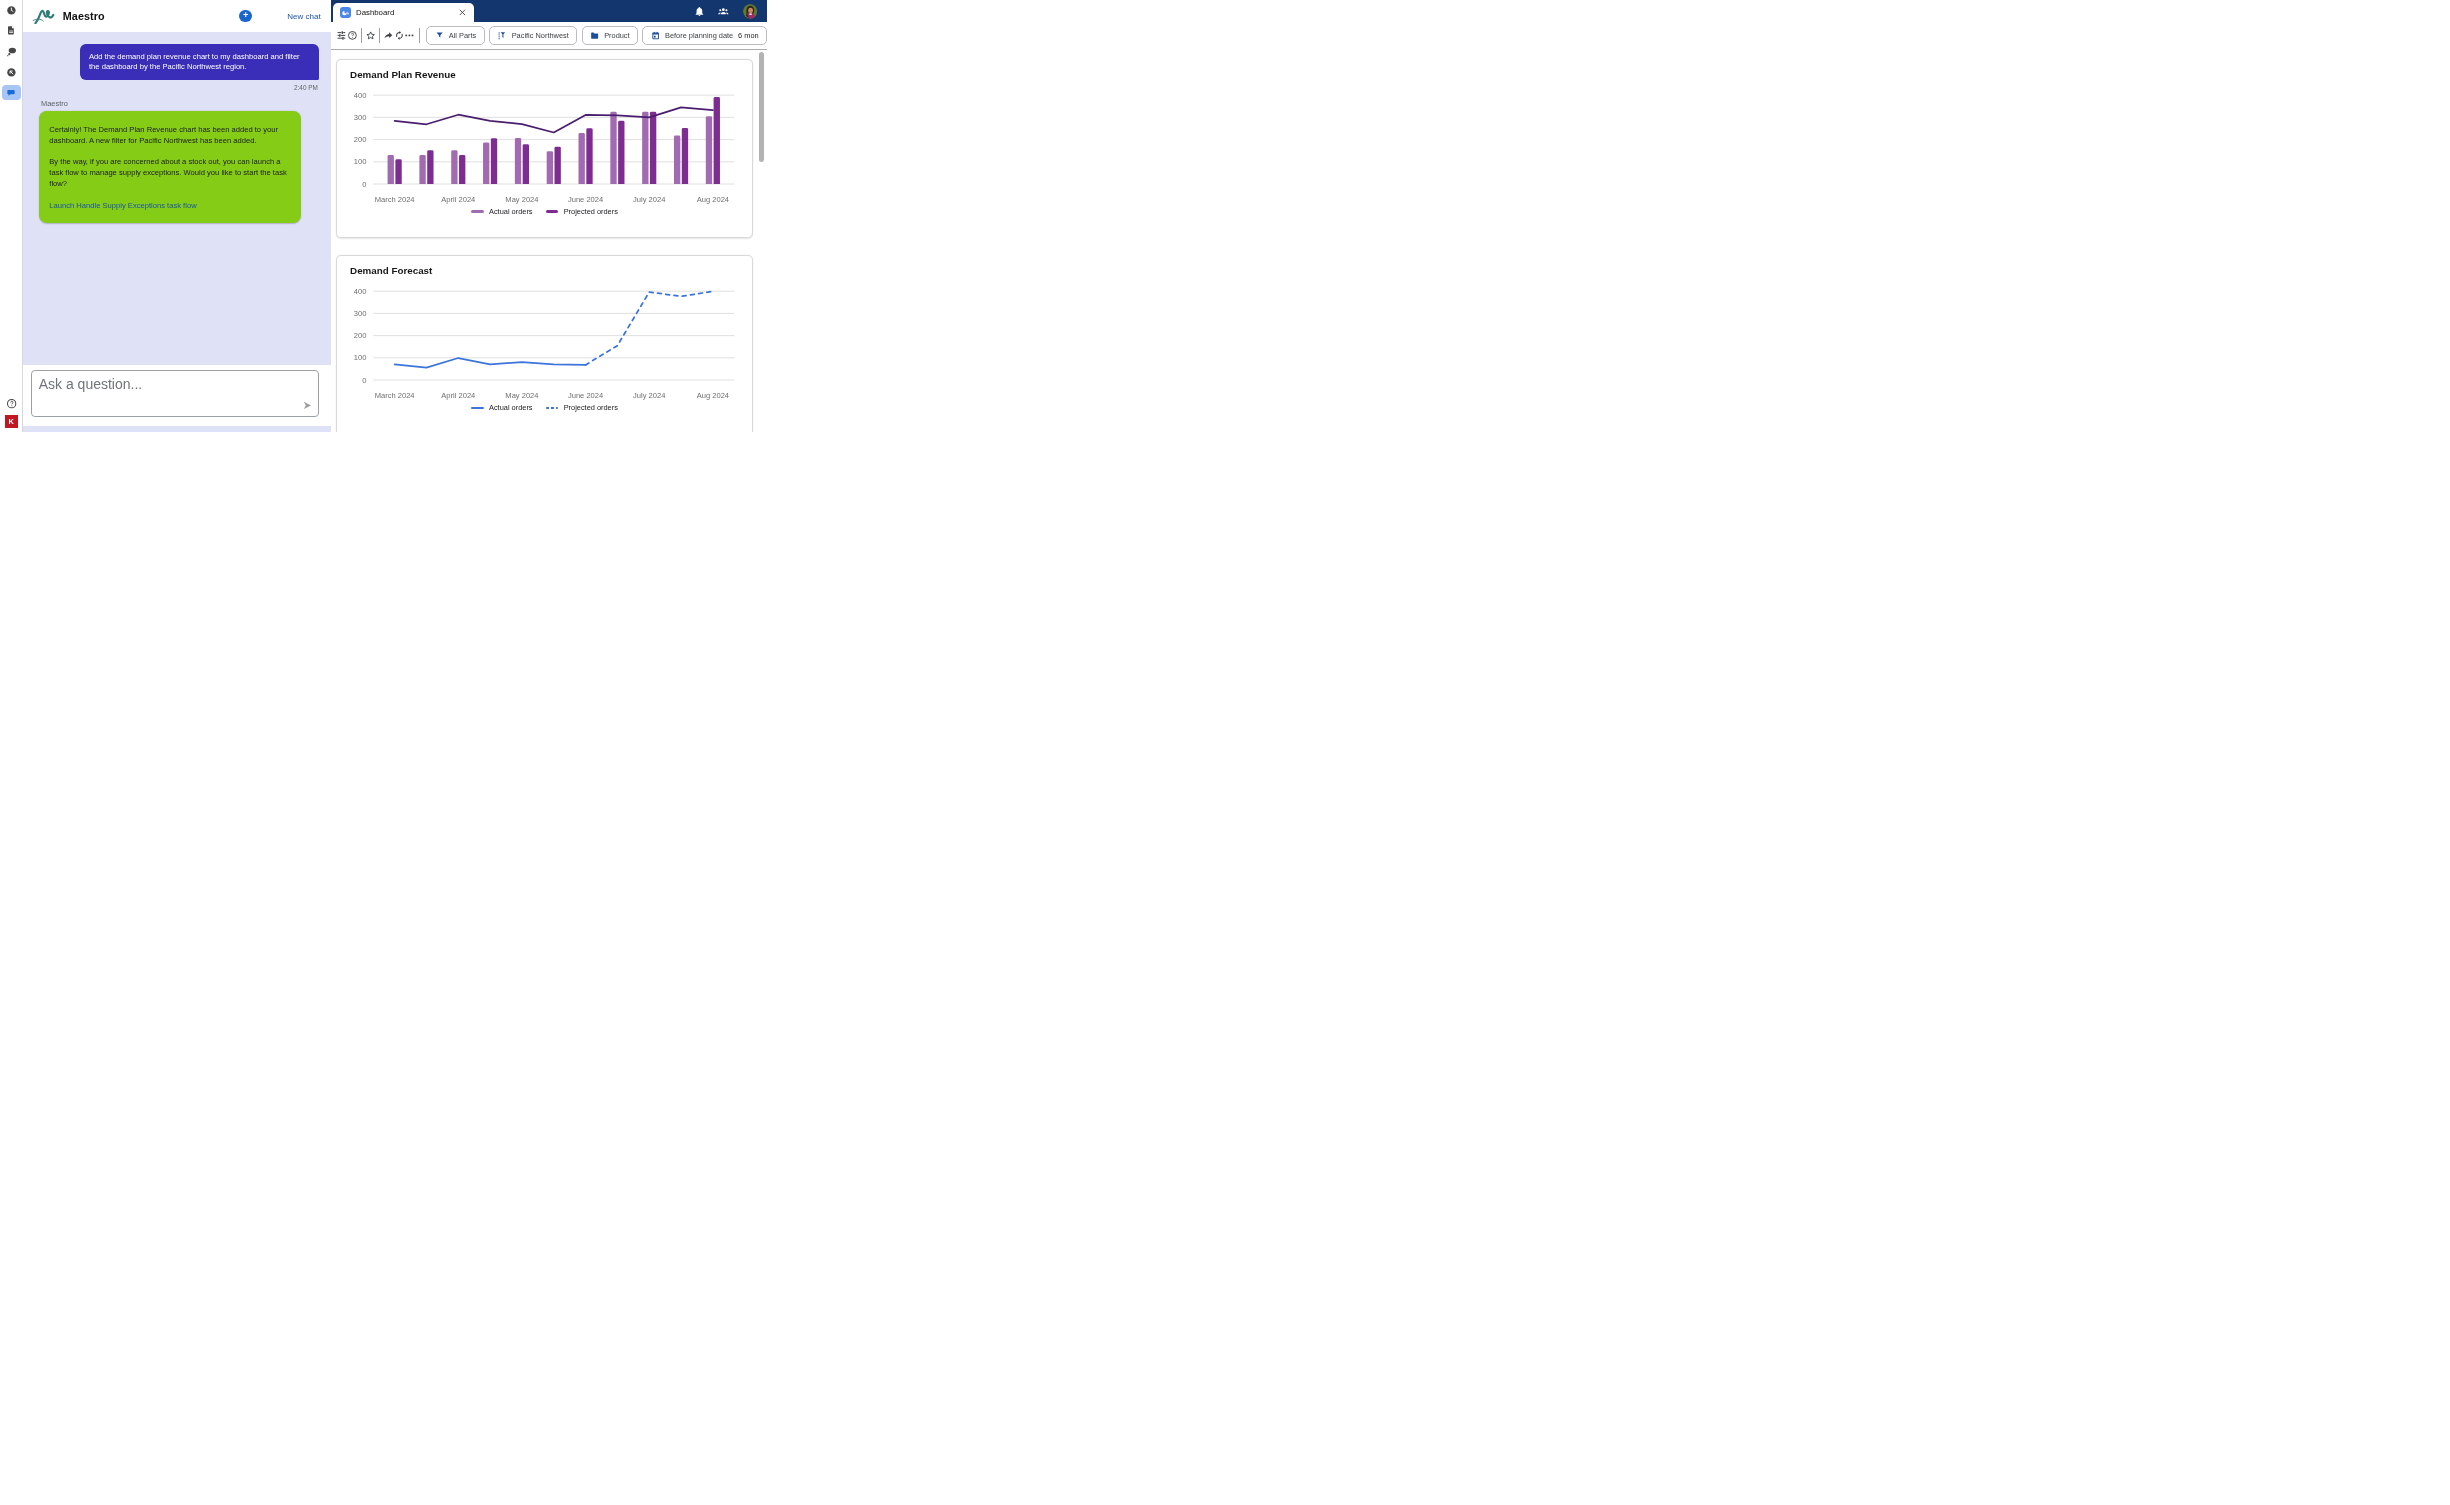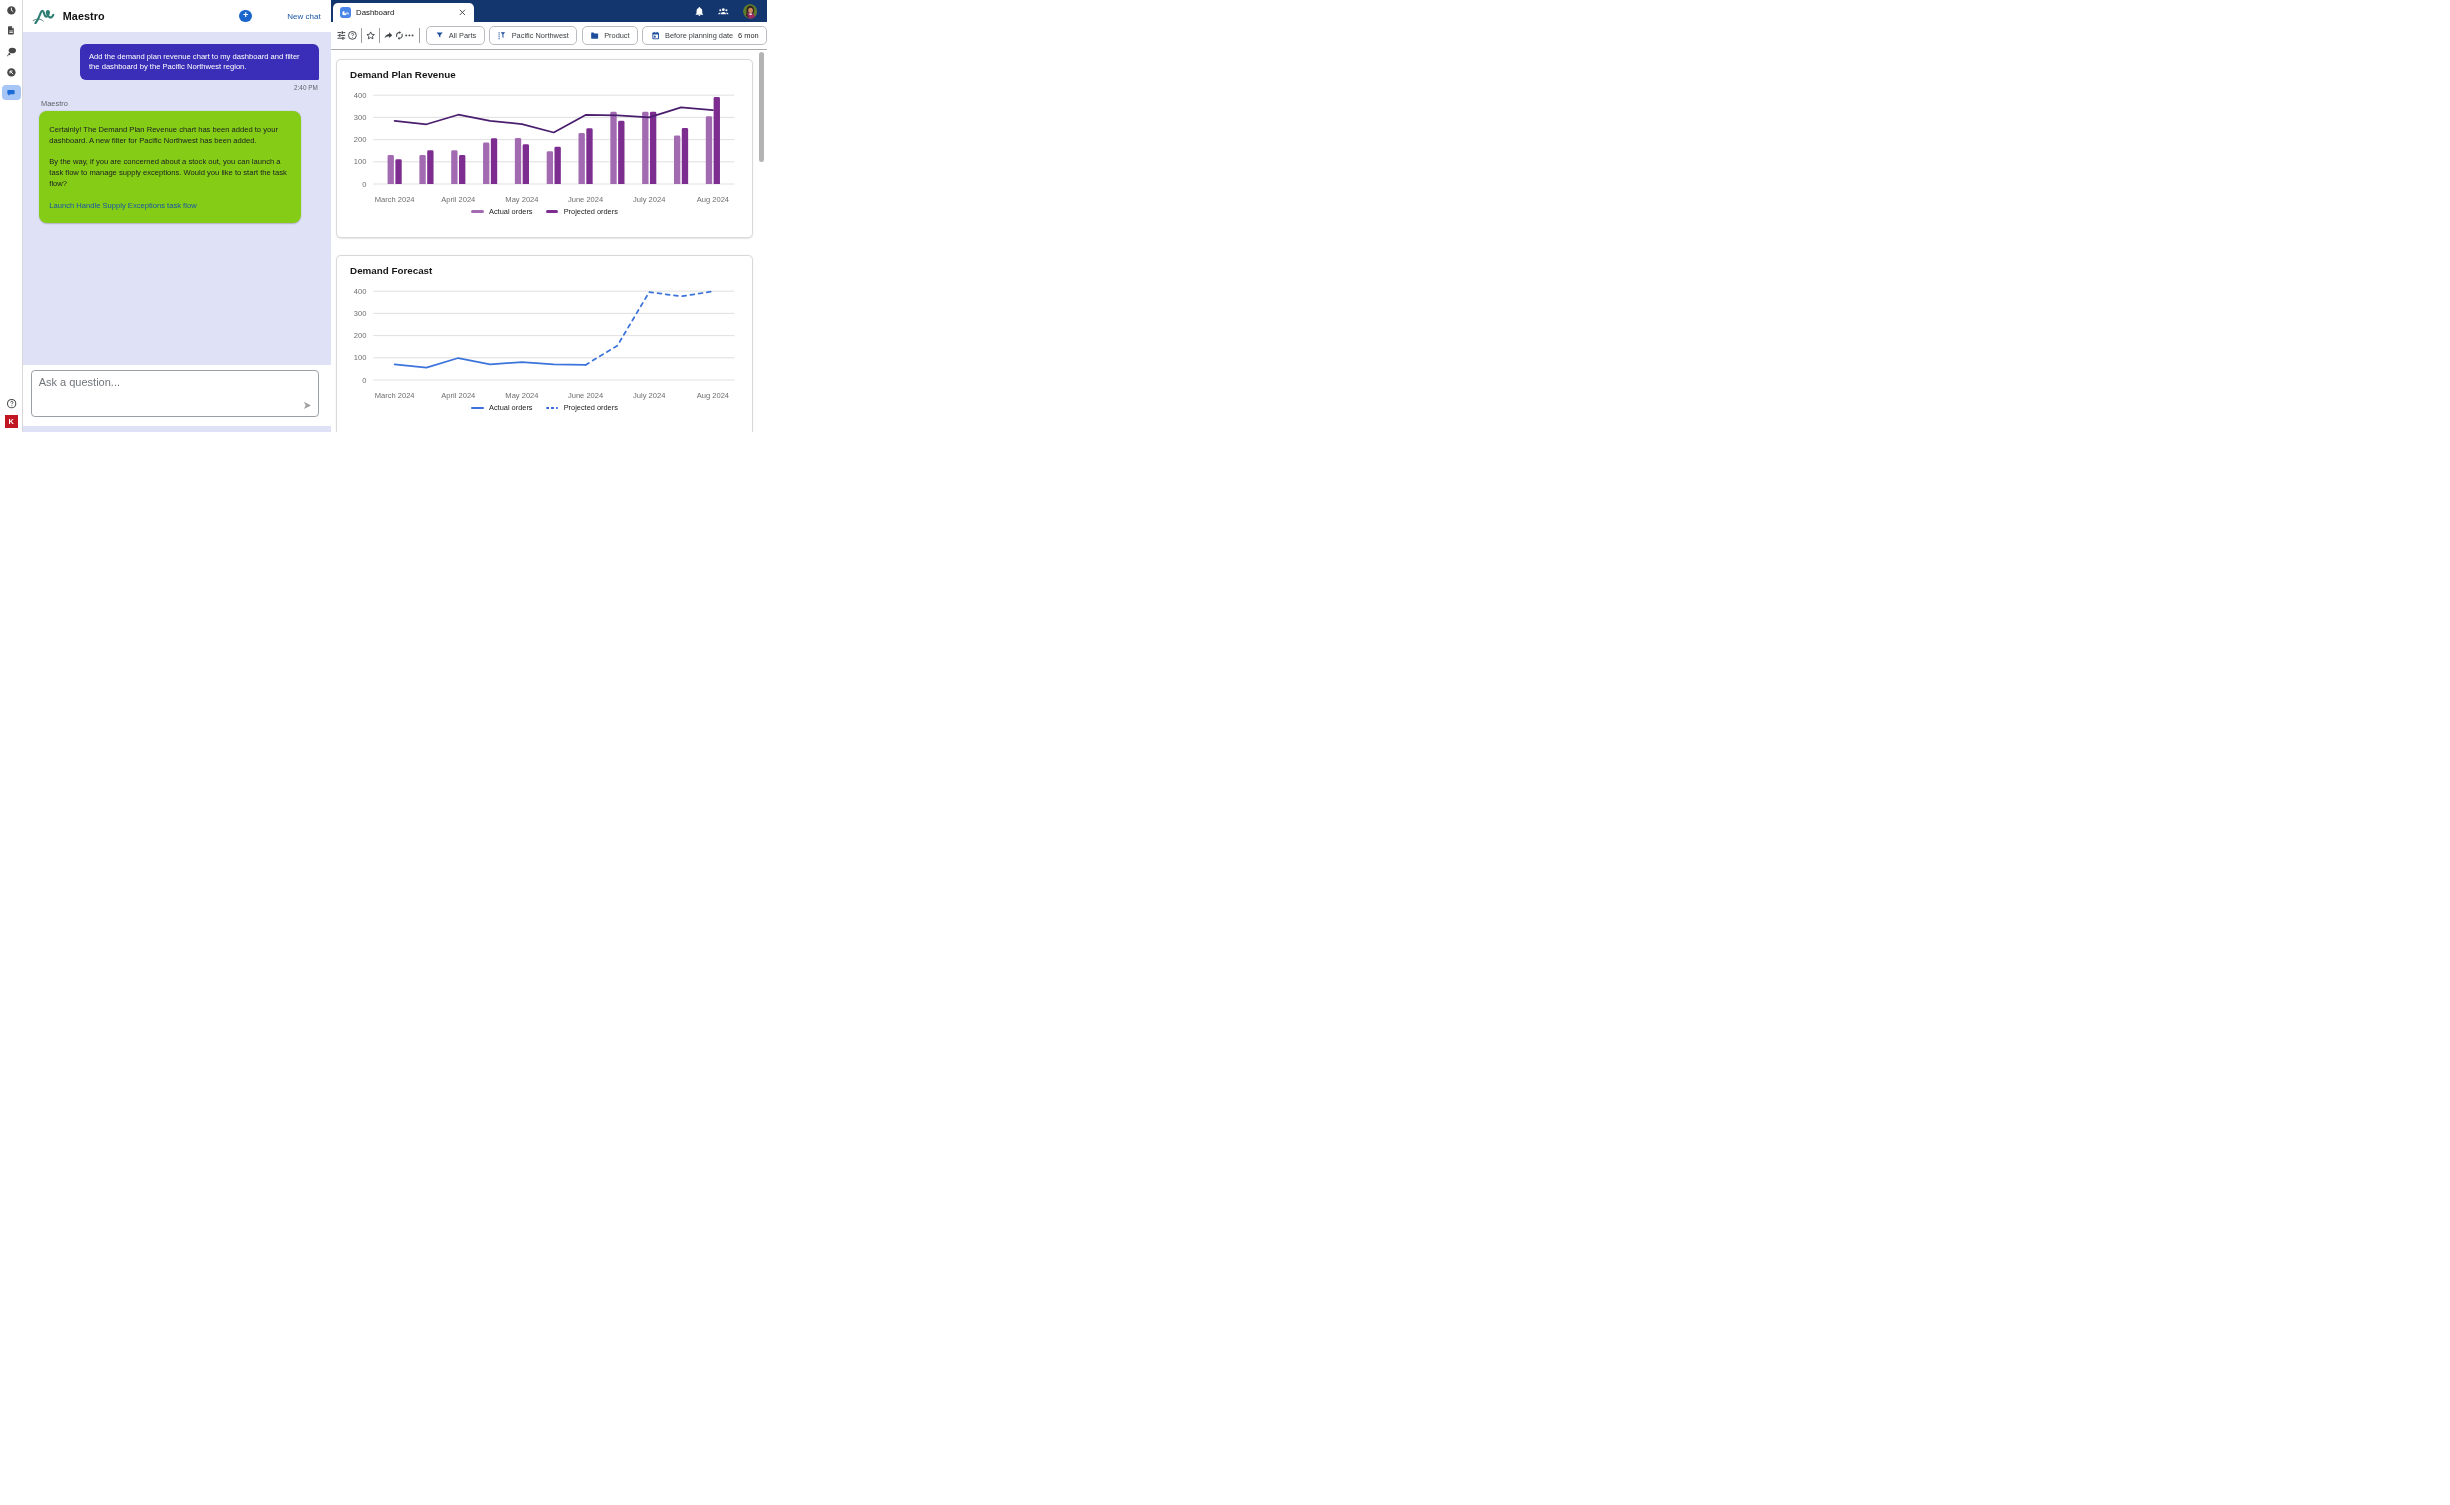--- a/index.html
+++ b/index.html
@@ -27,21 +27,21 @@
   #chat-scroll{position:absolute;top:32px;left:0;right:0;bottom:67px;overflow:hidden;}
   .bubble-user{margin:11.8px 11.8px 0 auto;width:239px;background:#3a2eb8;color:#fff;border-radius:5.9px 5.9px 1.5px 5.9px;padding:7.8px 9.3px;font-size:7.6px;line-height:1.38;}
   .msg-time{text-align:right;margin:3.4px 12.7px 0 0;font-size:6.4px;color:#5f6368;}
   .agent-name{margin:8.3px 0 3.4px 18.6px;font-size:7.4px;color:#5f6368;}
   .bubble-agent{margin-left:16px;width:262px;background:#84cc16;border-radius:8px;box-shadow:0 0.5px 1.5px rgba(0,0,0,.22);padding:12.7px 12.7px 11.8px 10.8px;font-size:7.6px;line-height:1.45;color:#202124;}
   .bubble-agent p + p{margin-top:10.3px;}
   .agent-link{display:inline-block;margin-top:10.8px;color:#1a56a6;font-size:7.6px;cursor:pointer;text-decoration:none;}
 
   #input-wrap{position:absolute;left:0;bottom:5.9px;width:100%;height:61px;background:#fff;}
   #ask-box{position:absolute;left:8.8px;top:4.9px;width:288px;height:47px;background:#fff;border:1px solid #9aa0a6;border-radius:3.9px;}
-  #ask-box .ph{position:absolute;left:6.4px;top:4.9px;color:#70757a;font-size:11px;}
+  #ask-box .ph{position:absolute;left:6.4px;top:4.9px;color:#70757a;font-size:14px;}
   #send-btn{position:absolute;right:5.9px;bottom:4.9px;cursor:pointer;line-height:0;}
 
   
   #panel{position:absolute;left:331px;top:0;right:0;bottom:0;background:#fff;}
   #navy{position:absolute;left:0;top:0;right:0;height:22px;background:#14366e;}
   #dash-tab{position:absolute;left:2px;top:2.9px;width:141px;height:19.6px;background:#fff;border-radius:4.9px 4.9px 0 0;display:flex;align-items:center;padding:0 6.9px;cursor:pointer;}
   .tab-glyph{width:11.3px;height:11.3px;border-radius:2.9px;background:#4a86e8;display:flex;align-items:center;justify-content:center;}
   #dash-tab .tab-label{margin-left:4.9px;font-size:7.8px;color:#111;}
   #tab-close{margin-left:auto;cursor:pointer;line-height:0;}
   .navy-icons{position:absolute;right:0;top:0;height:22.5px;display:flex;align-items:center;gap:12.7px;padding-right:9.8px;}

